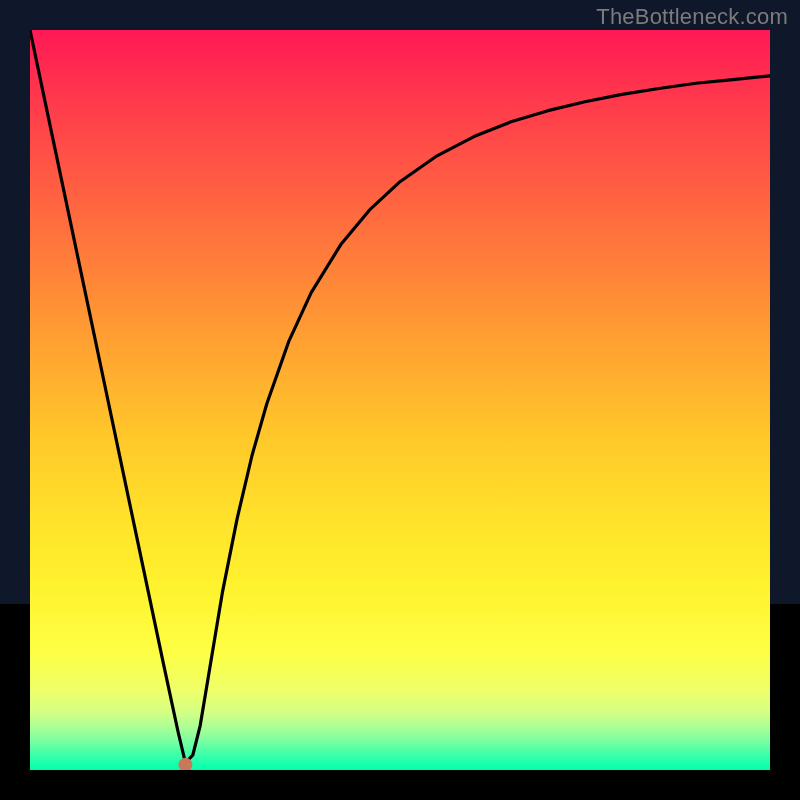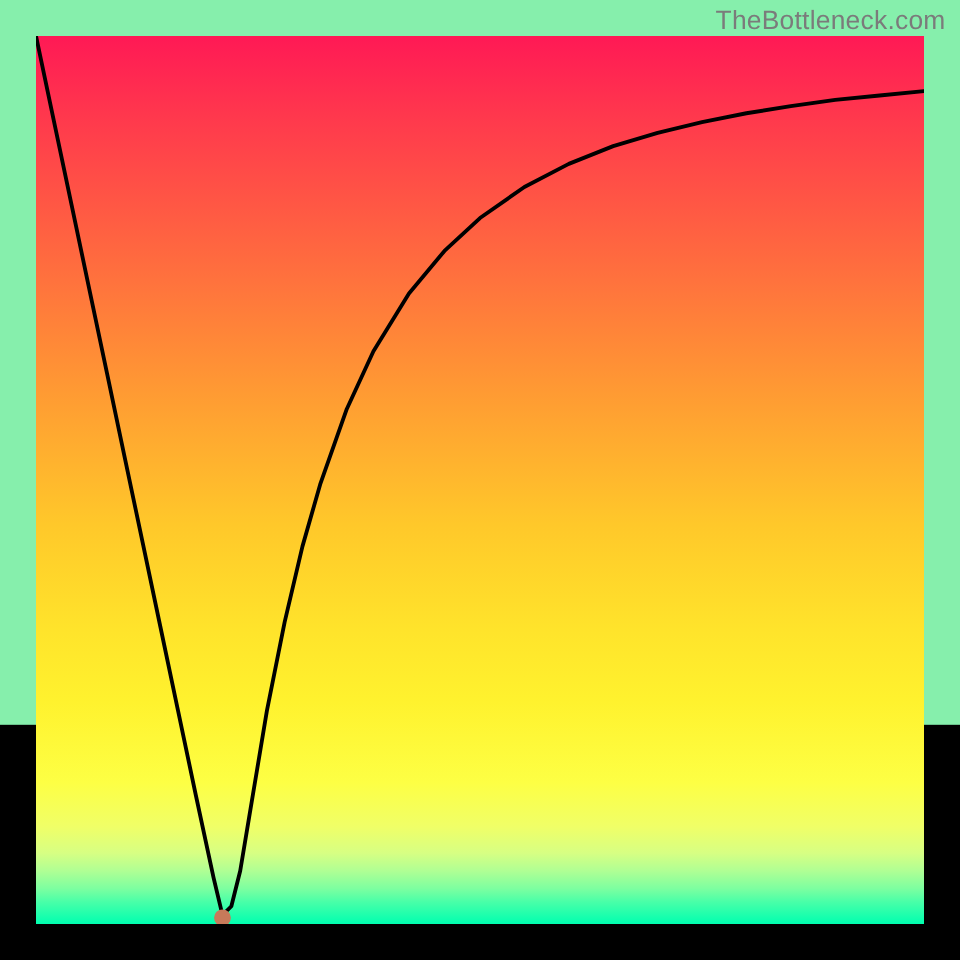--- a/index.html
+++ b/index.html
@@ -8,21 +8,21 @@
     width: 800px;
     height: 800px;
     background: #000000;
     font-family: Arial, Helvetica, sans-serif;
     overflow: hidden;
   }
   .stage {
     position: relative;
     width: 800px;
     height: 604px;
-    background: #86efac;
+    background: #0f172a;
   }
   .watermark {
     position: absolute;
     top: 4px;
     right: 12px;
     color: #7b7b7b;
     font-size: 22px;
     font-weight: 500;
     letter-spacing: 0.2px;
     user-select: none;

